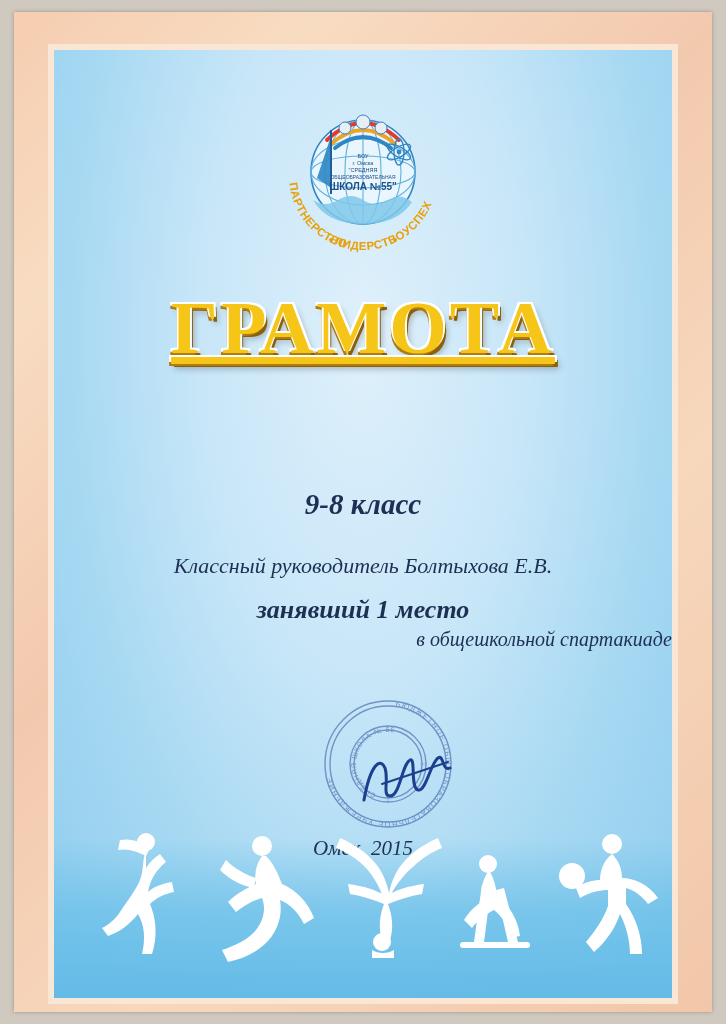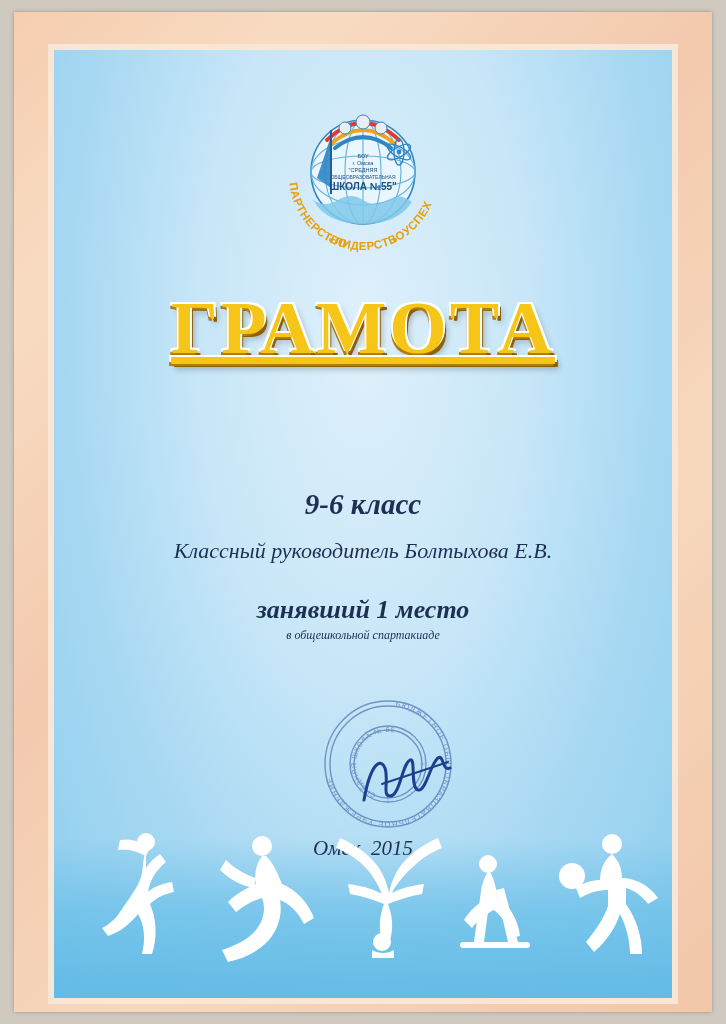--- a/index.html
+++ b/index.html
@@ -119,23 +119,23 @@
   .line {
     position: absolute;
     left: 0;
     width: 100%;
     text-align: center;
     color: #1d2f52;
     font-family: "Liberation Serif", serif;
     font-style: italic;
   }
   .line-class     { top: 438px; font-size: 29px; font-weight: bold; }
-  .line-teacher   { top: 488px; font-size: 22px; }
+  .line-teacher   { top: 503px; font-size: 22px; }
   .line-place     { top: 545px; font-size: 26px; font-weight: bold; }
-  .line-event     { top: 578px; font-size: 12px; }
+  .line-event     { top: 578px; font-size: 20px; text-align: right; }
   .line-motto     { top: 614px; font-size: 20px; }
 
   
   .sign-row {
     position: absolute;
     top: 718px;
     left: 0;
     width: 100%;
     text-align: center;
     color: #1d2f52;
@@ -248,21 +248,21 @@
           </text>
 
           <circle cx="58" cy="146" r="2" fill="#e8a00b"></circle>
           <circle cx="122" cy="146" r="2" fill="#e8a00b"></circle>
         </svg>
       </div>
 
       <div class="title">ГРАМОТА</div>
 
 
-      <div class="line line-class">9-6 класс</div>
+      <div class="line line-class">9-8 класс</div>
       <div class="line line-teacher">Классный руководитель Болтыхова Е.В.</div>
       <div class="line line-place">занявший 1 место</div>
       <div class="line line-event">в общешкольной спартакиаде</div>
 
       <div class="stamp">
         <svg viewBox="0 0 132 132" width="132" height="132" xmlns="http://www.w3.org/2000/svg">
           <g fill="none" stroke="#3f63a8" stroke-width="1.4">
             <circle cx="66" cy="66" r="63"></circle>
             <circle cx="66" cy="66" r="58"></circle>
             <circle cx="66" cy="66" r="38"></circle>

